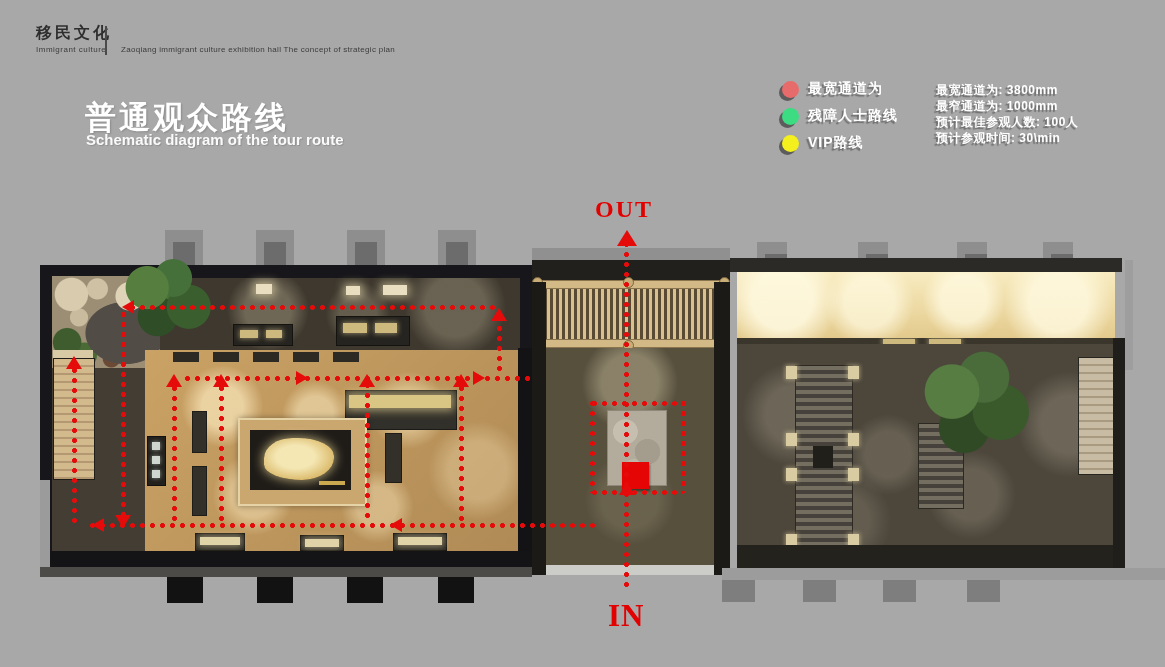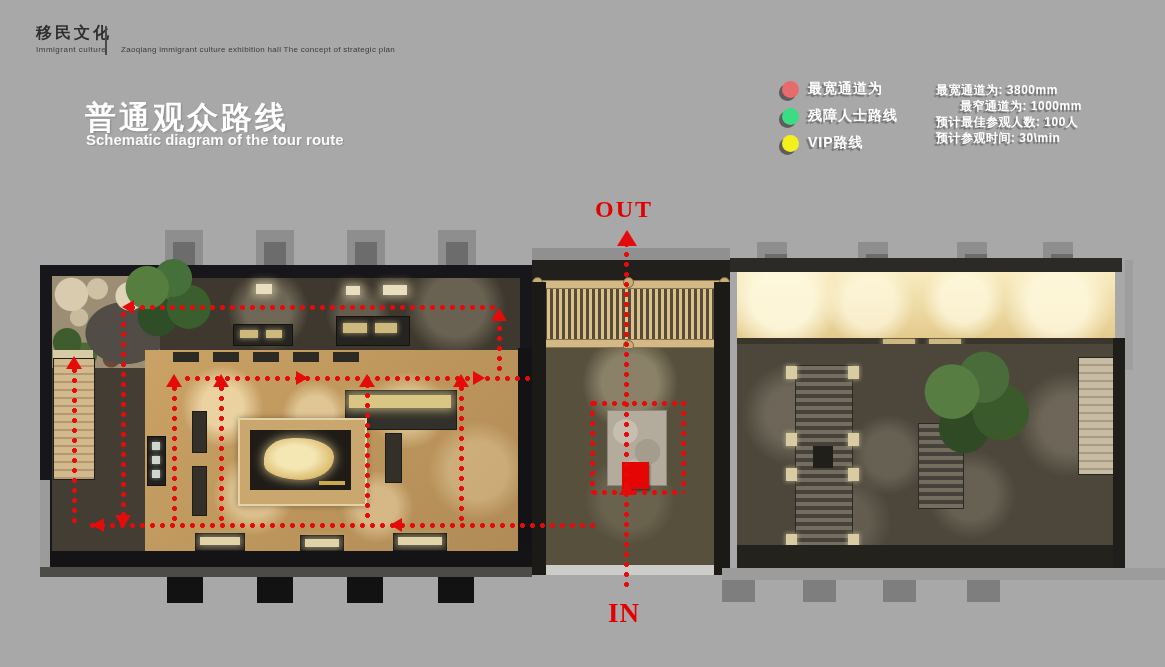--- a/index.html
+++ b/index.html
@@ -164,21 +164,21 @@
   .arr{position:absolute;width:0;height:0;}
   .arr-up{border-left:8px solid transparent;border-right:8px solid transparent;border-bottom:13px solid var(--route-color);}
   .arr-down{border-left:8px solid transparent;border-right:8px solid transparent;border-top:13px solid var(--route-color);}
   .arr-left{border-top:7px solid transparent;border-bottom:7px solid transparent;border-right:12px solid var(--route-color);}
   .arr-right{border-top:7px solid transparent;border-bottom:7px solid transparent;border-left:12px solid var(--route-color);}
   .arr-big.arr-up{border-left-width:10px;border-right-width:10px;border-bottom-width:16px;}
 
   .out-label{position:absolute;left:595px;top:196px;font-family:"Liberation Serif","DejaVu Serif",serif;
              font-size:24px;font-weight:600;color:#e30000;letter-spacing:2px;}
   .in-label{position:absolute;left:608px;top:598px;font-family:"Liberation Serif","DejaVu Serif",serif;
-            font-size:27px;font-weight:600;color:#e30000;letter-spacing:1px;}
+            font-size:31px;font-weight:600;color:#e30000;letter-spacing:1px;}
 </style>
 </head>
 <body>
 
 <div class="slide">
 
   <div class="brand-zh">移民文化</div>
   <div class="brand-en">Immigrant culture</div>
   <div class="hdr-divider"></div>
   <div class="project-en">Zaoqiang immigrant culture exhibition hall  The concept of strategic plan</div>
@@ -193,21 +193,21 @@
   <div class="legend-row" style="top:107px;">
     <span class="legend-dot" style="background: rgb(59, 220, 130);"></span>
     <span class="legend-label">残障人士路线</span>
   </div>
   <div class="legend-row" style="top:134px;">
     <span class="legend-dot" style="background: rgb(244, 240, 29);"></span>
     <span class="legend-label">VIP路线</span>
   </div>
 
   <div class="stats-line" style="top:82px;">最宽通道为: 3800mm</div>
-  <div class="stats-line" style="top:98px;margin-left:24px;">最窄通道为: 1000mm</div>
+  <div class="stats-line" style="top:98px;">最窄通道为: 1000mm</div>
   <div class="stats-line" style="top:114px;">预计最佳参观人数: 100人</div>
   <div class="stats-line" style="top:130px;">预计参观时间: 30\min</div>
 
   <div class="plan">
       <div class="abs butt-bot-gray" style="left: 929px; top: 352px; width: 33px; height: 22px;"></div>
       <div class="abs butt-bot-gray" style="left: 845px; top: 352px; width: 33px; height: 22px;"></div>
       <div class="abs butt-bot-gray" style="left: 765px; top: 352px; width: 33px; height: 22px;"></div>
       <div class="abs butt-bot-gray" style="left: 684px; top: 352px; width: 33px; height: 22px;"></div>
       <div class="abs butt-bot-dark" style="left: 400px; top: 349px; width: 36px; height: 26px;"></div>
       <div class="abs butt-bot-dark" style="left: 309px; top: 349px; width: 36px; height: 26px;"></div>

